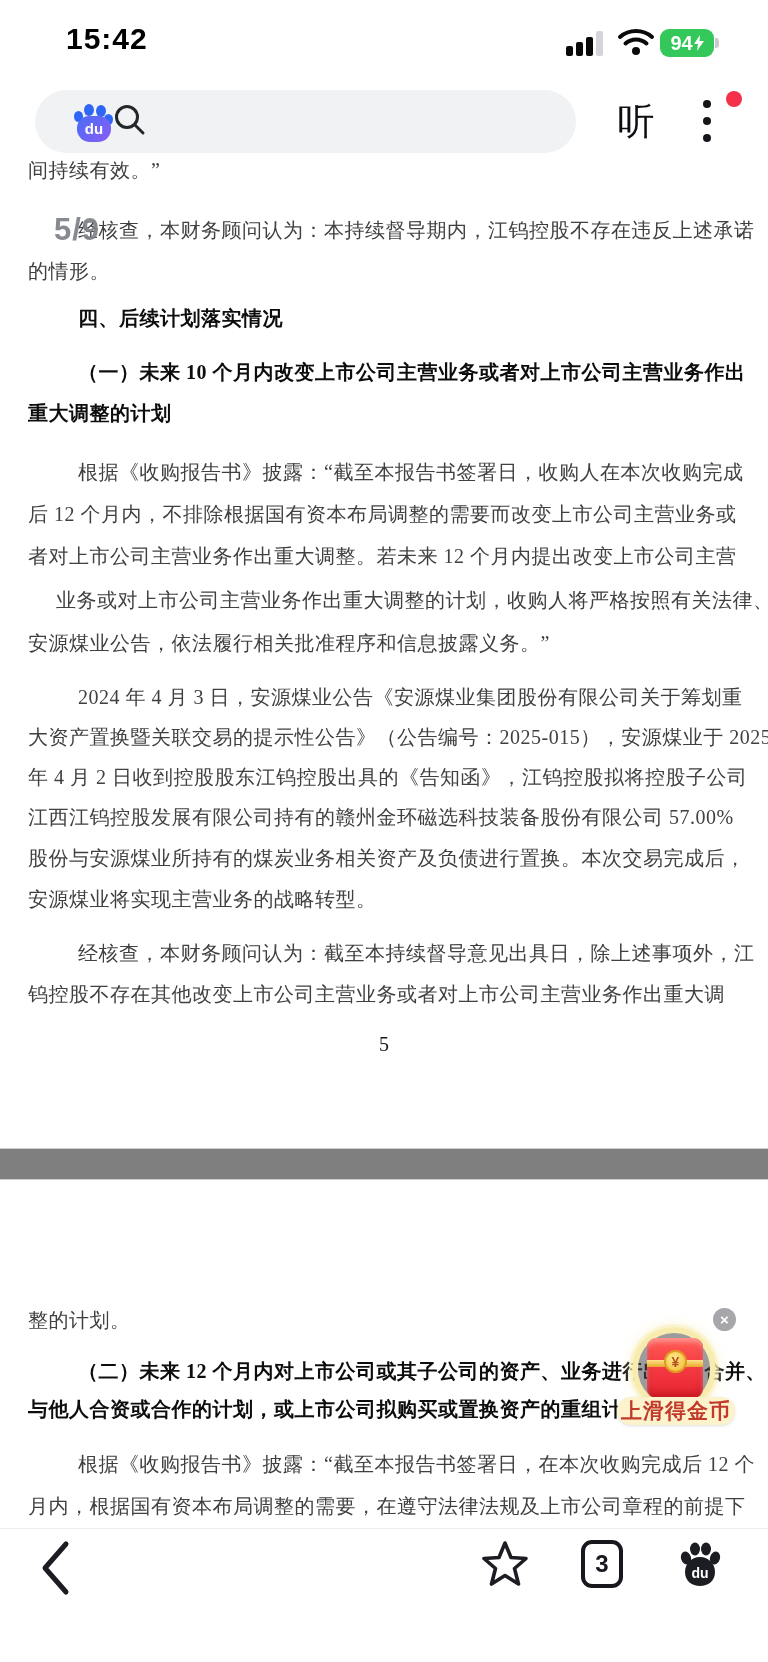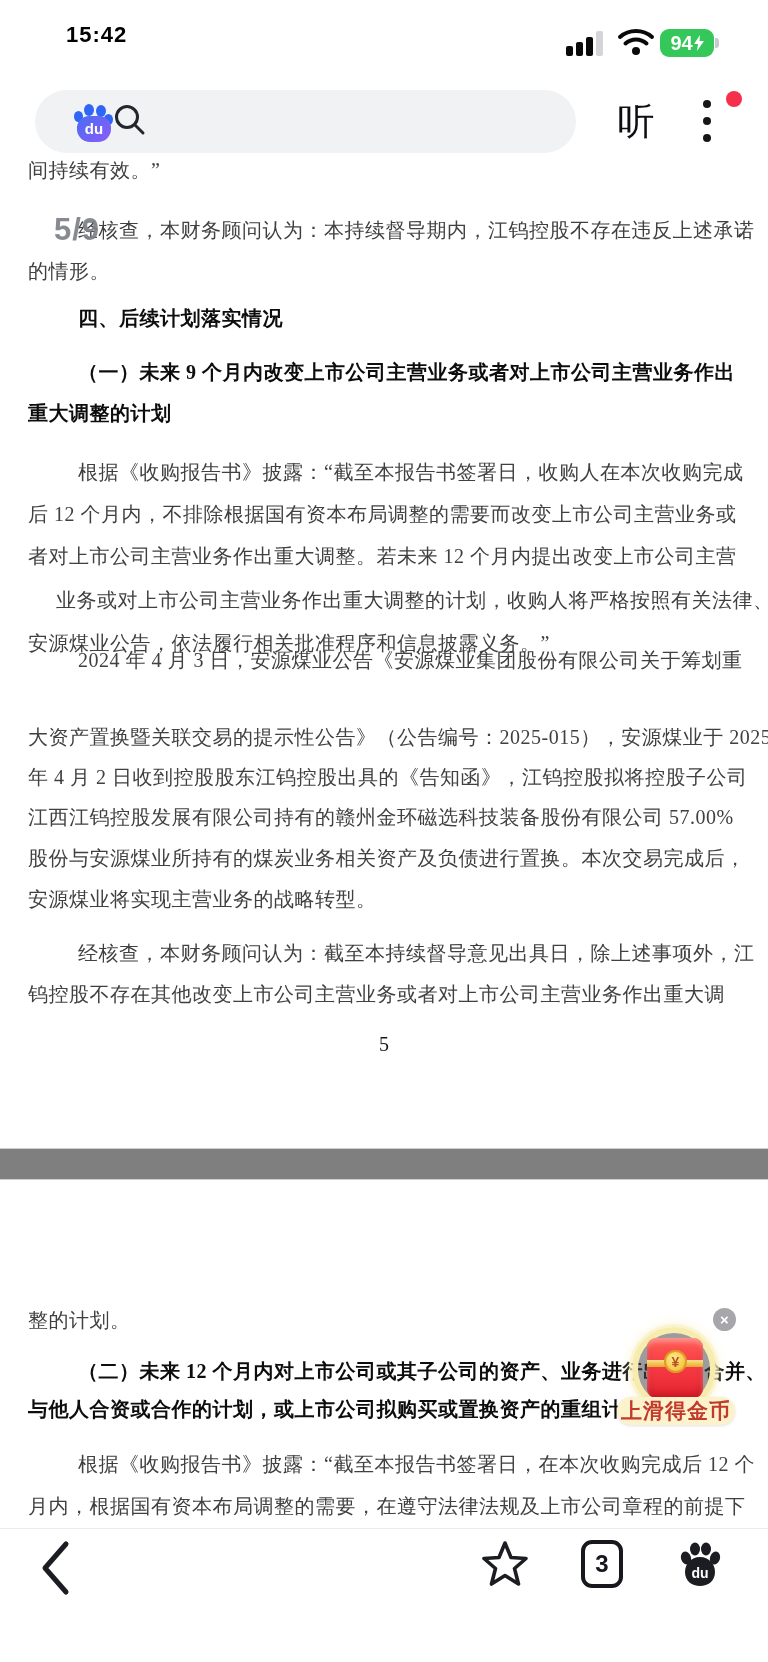--- a/index.html
+++ b/index.html
@@ -6,21 +6,21 @@
   html,body { background:#ffffff; }
   body { font-family:"Liberation Sans", sans-serif; }
   #screen {
     position:relative; width:768px; height:1662px;
     background:#ffffff; overflow:hidden; margin:0 auto;
   }
 
   
   .time {
     position:absolute; left:66px; top:22px;
-    font-size:22px; font-weight:bold; color:#000; letter-spacing:1px;
+    font-size:30px; font-weight:bold; color:#000; letter-spacing:1px;
   }
   .sigbars { position:absolute; left:566px; top:31px; width:42px; height:25px; }
   .sigbars span { position:absolute; bottom:0; width:7px; border-radius:2px; background:#0a0a0a; }
   .sigbars .b1 { left:0;   height:10px; }
   .sigbars .b2 { left:10px; height:14px; }
   .sigbars .b3 { left:20px; height:19px; }
   .sigbars .b4 { left:30px; height:25px; background:#d4d4d9; }
   .wifi { position:absolute; left:617px; top:28px; }
   .battery {
     position:absolute; left:660px; top:29px; width:54px; height:28px;
@@ -197,28 +197,28 @@
       <i class="d2"></i>
       <i class="d3"></i>
   </div>
   <div class="red-badge"></div>
 
   <div id="doc-page5">
       <div class="doc-line" style="top: 155px; left: 28px;">间持续有效。”</div>
       <div class="doc-line" style="top: 215px; left: 78px;">经核查，本财务顾问认为：本持续督导期内，江钨控股不存在违反上述承诺</div>
       <div class="doc-line" style="top: 256px; left: 28px;">的情形。</div>
       <div class="doc-line bold" style="top: 303px; left: 78px;">四、后续计划落实情况</div>
-      <div class="doc-line bold" style="top: 357px; left: 78px;">（一）未来 9 个月内改变上市公司主营业务或者对上市公司主营业务作出</div>
+      <div class="doc-line bold" style="top: 357px; left: 78px;">（一）未来 10 个月内改变上市公司主营业务或者对上市公司主营业务作出</div>
       <div class="doc-line bold" style="top: 398px; left: 28px;">重大调整的计划</div>
       <div class="doc-line" style="top: 457px; left: 78px;">根据《收购报告书》披露：“截至本报告书签署日，收购人在本次收购完成</div>
       <div class="doc-line" style="top: 499px; left: 28px;">后 12 个月内，不排除根据国有资本布局调整的需要而改变上市公司主营业务或</div>
       <div class="doc-line" style="top: 541px; left: 28px;">者对上市公司主营业务作出重大调整。若未来 12 个月内提出改变上市公司主营</div>
       <div class="doc-line" style="top: 585px; left: 28px; margin-left: 28px;">业务或对上市公司主营业务作出重大调整的计划，收购人将严格按照有关法律、</div>
       <div class="doc-line" style="top: 628px; left: 28px;">安源煤业公告，依法履行相关批准程序和信息披露义务。”</div>
-      <div class="doc-line" style="top: 645px; left: 78px;">2024 年 4 月 3 日，安源煤业公告《安源煤业集团股份有限公司关于筹划重</div>
+      <div class="doc-line" style="top: 682px; left: 78px;">2024 年 4 月 3 日，安源煤业公告《安源煤业集团股份有限公司关于筹划重</div>
       <div class="doc-line" style="top: 722px; left: 28px;">大资产置换暨关联交易的提示性公告》（公告编号：2025-015），安源煤业于 2025</div>
       <div class="doc-line" style="top: 762px; left: 28px;">年 4 月 2 日收到控股股东江钨控股出具的《告知函》，江钨控股拟将控股子公司</div>
       <div class="doc-line" style="top: 802px; left: 28px;">江西江钨控股发展有限公司持有的赣州金环磁选科技装备股份有限公司 57.00%</div>
       <div class="doc-line" style="top: 843px; left: 28px;">股份与安源煤业所持有的煤炭业务相关资产及负债进行置换。本次交易完成后，</div>
       <div class="doc-line" style="top: 884px; left: 28px;">安源煤业将实现主营业务的战略转型。</div>
       <div class="doc-line" style="top: 938px; left: 78px;">经核查，本财务顾问认为：截至本持续督导意见出具日，除上述事项外，江</div>
       <div class="doc-line" style="top: 979px; left: 28px;">钨控股不存在其他改变上市公司主营业务或者对上市公司主营业务作出重大调</div>
     </div>
   <div class="page-indicator">5/9</div>
   <div class="page-num">5</div>

